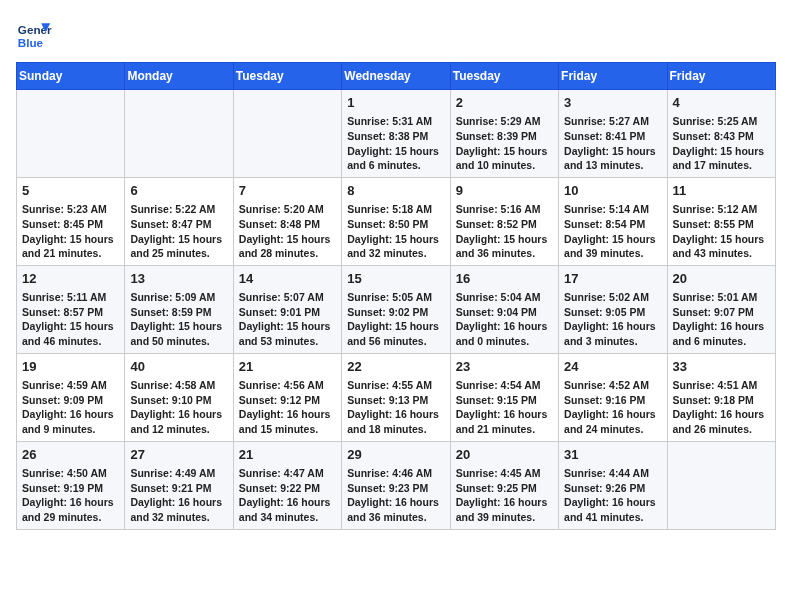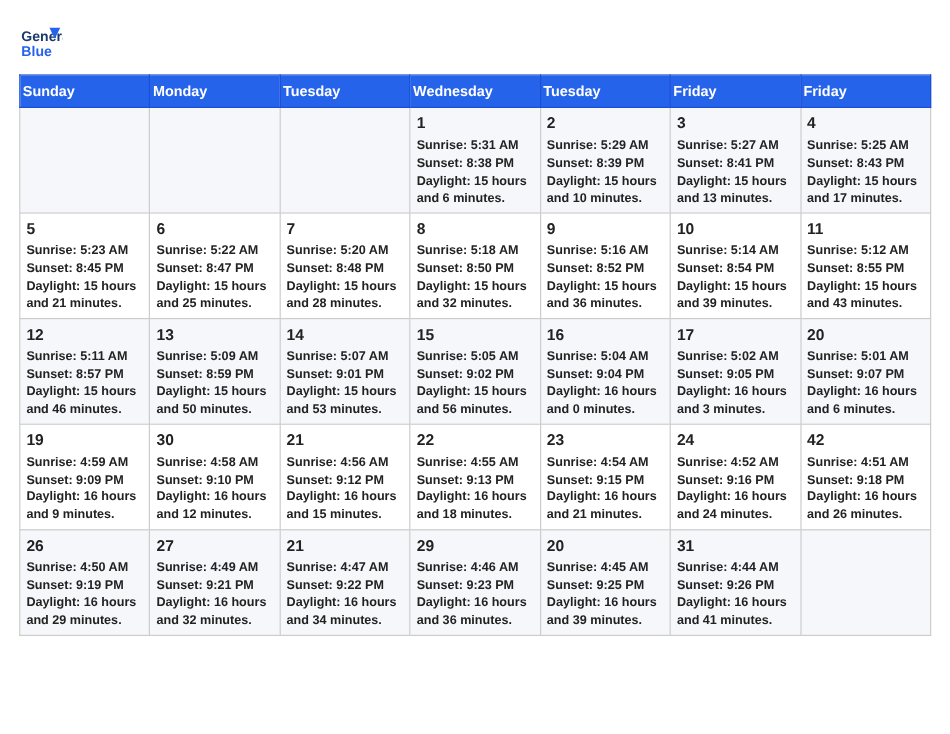--- a/index.html
+++ b/index.html
@@ -189,41 +189,41 @@
           <span class="day-num">20</span>
           <div class="day-info">Sunrise: 5:01 AM<br>Sunset: 9:07 PM<br>Daylight: 16 hours<br>and 6 minutes.</div>
         </td>
       </tr>
       <tr>
         <td>
           <span class="day-num">19</span>
           <div class="day-info">Sunrise: 4:59 AM<br>Sunset: 9:09 PM<br>Daylight: 16 hours<br>and 9 minutes.</div>
         </td>
         <td>
-          <span class="day-num">30</span>
+          <span class="day-num">40</span>
           <div class="day-info">Sunrise: 4:58 AM<br>Sunset: 9:10 PM<br>Daylight: 16 hours<br>and 12 minutes.</div>
         </td>
         <td>
           <span class="day-num">21</span>
           <div class="day-info">Sunrise: 4:56 AM<br>Sunset: 9:12 PM<br>Daylight: 16 hours<br>and 15 minutes.</div>
         </td>
         <td>
           <span class="day-num">22</span>
           <div class="day-info">Sunrise: 4:55 AM<br>Sunset: 9:13 PM<br>Daylight: 16 hours<br>and 18 minutes.</div>
         </td>
         <td>
           <span class="day-num">23</span>
           <div class="day-info">Sunrise: 4:54 AM<br>Sunset: 9:15 PM<br>Daylight: 16 hours<br>and 21 minutes.</div>
         </td>
         <td>
           <span class="day-num">24</span>
           <div class="day-info">Sunrise: 4:52 AM<br>Sunset: 9:16 PM<br>Daylight: 16 hours<br>and 24 minutes.</div>
         </td>
         <td>
-          <span class="day-num">42</span>
+          <span class="day-num">33</span>
           <div class="day-info">Sunrise: 4:51 AM<br>Sunset: 9:18 PM<br>Daylight: 16 hours<br>and 26 minutes.</div>
         </td>
       </tr>
       <tr>
         <td>
           <span class="day-num">26</span>
           <div class="day-info">Sunrise: 4:50 AM<br>Sunset: 9:19 PM<br>Daylight: 16 hours<br>and 29 minutes.</div>
         </td>
         <td>
           <span class="day-num">27</span>

